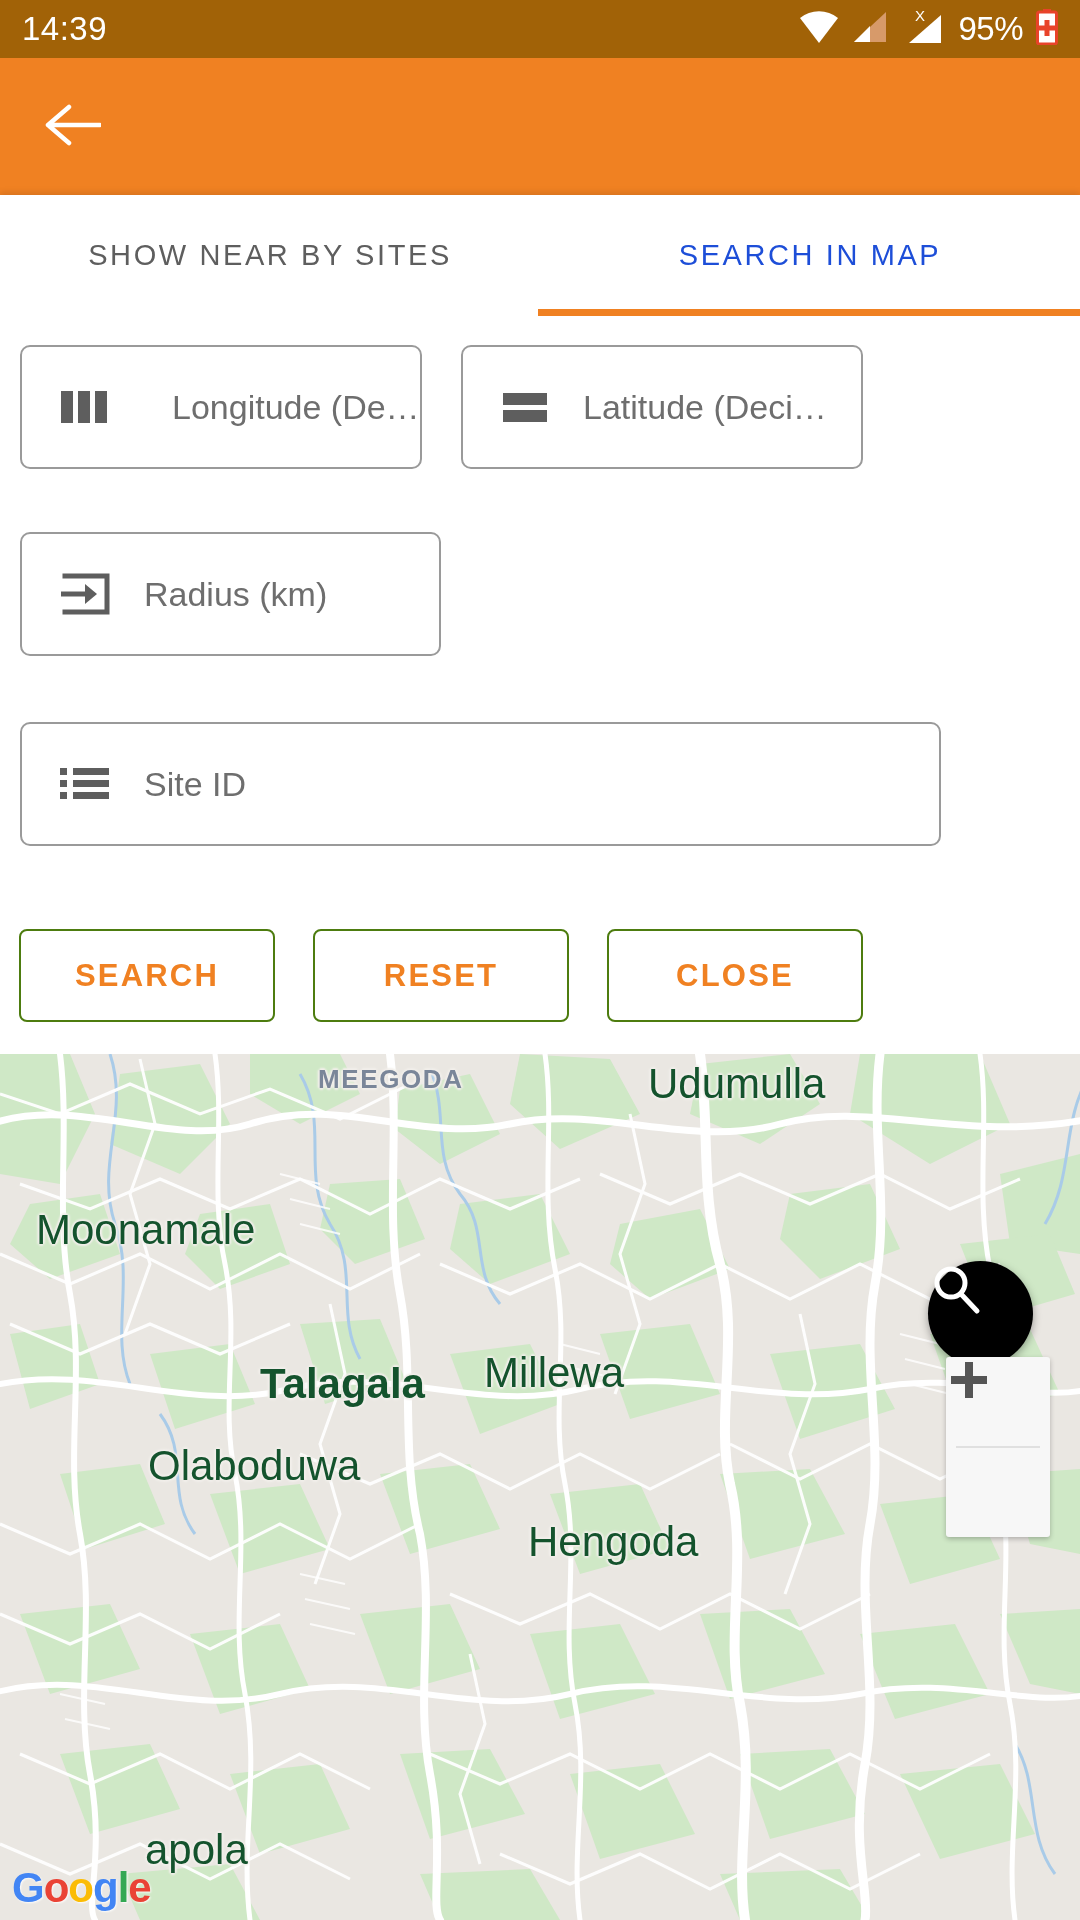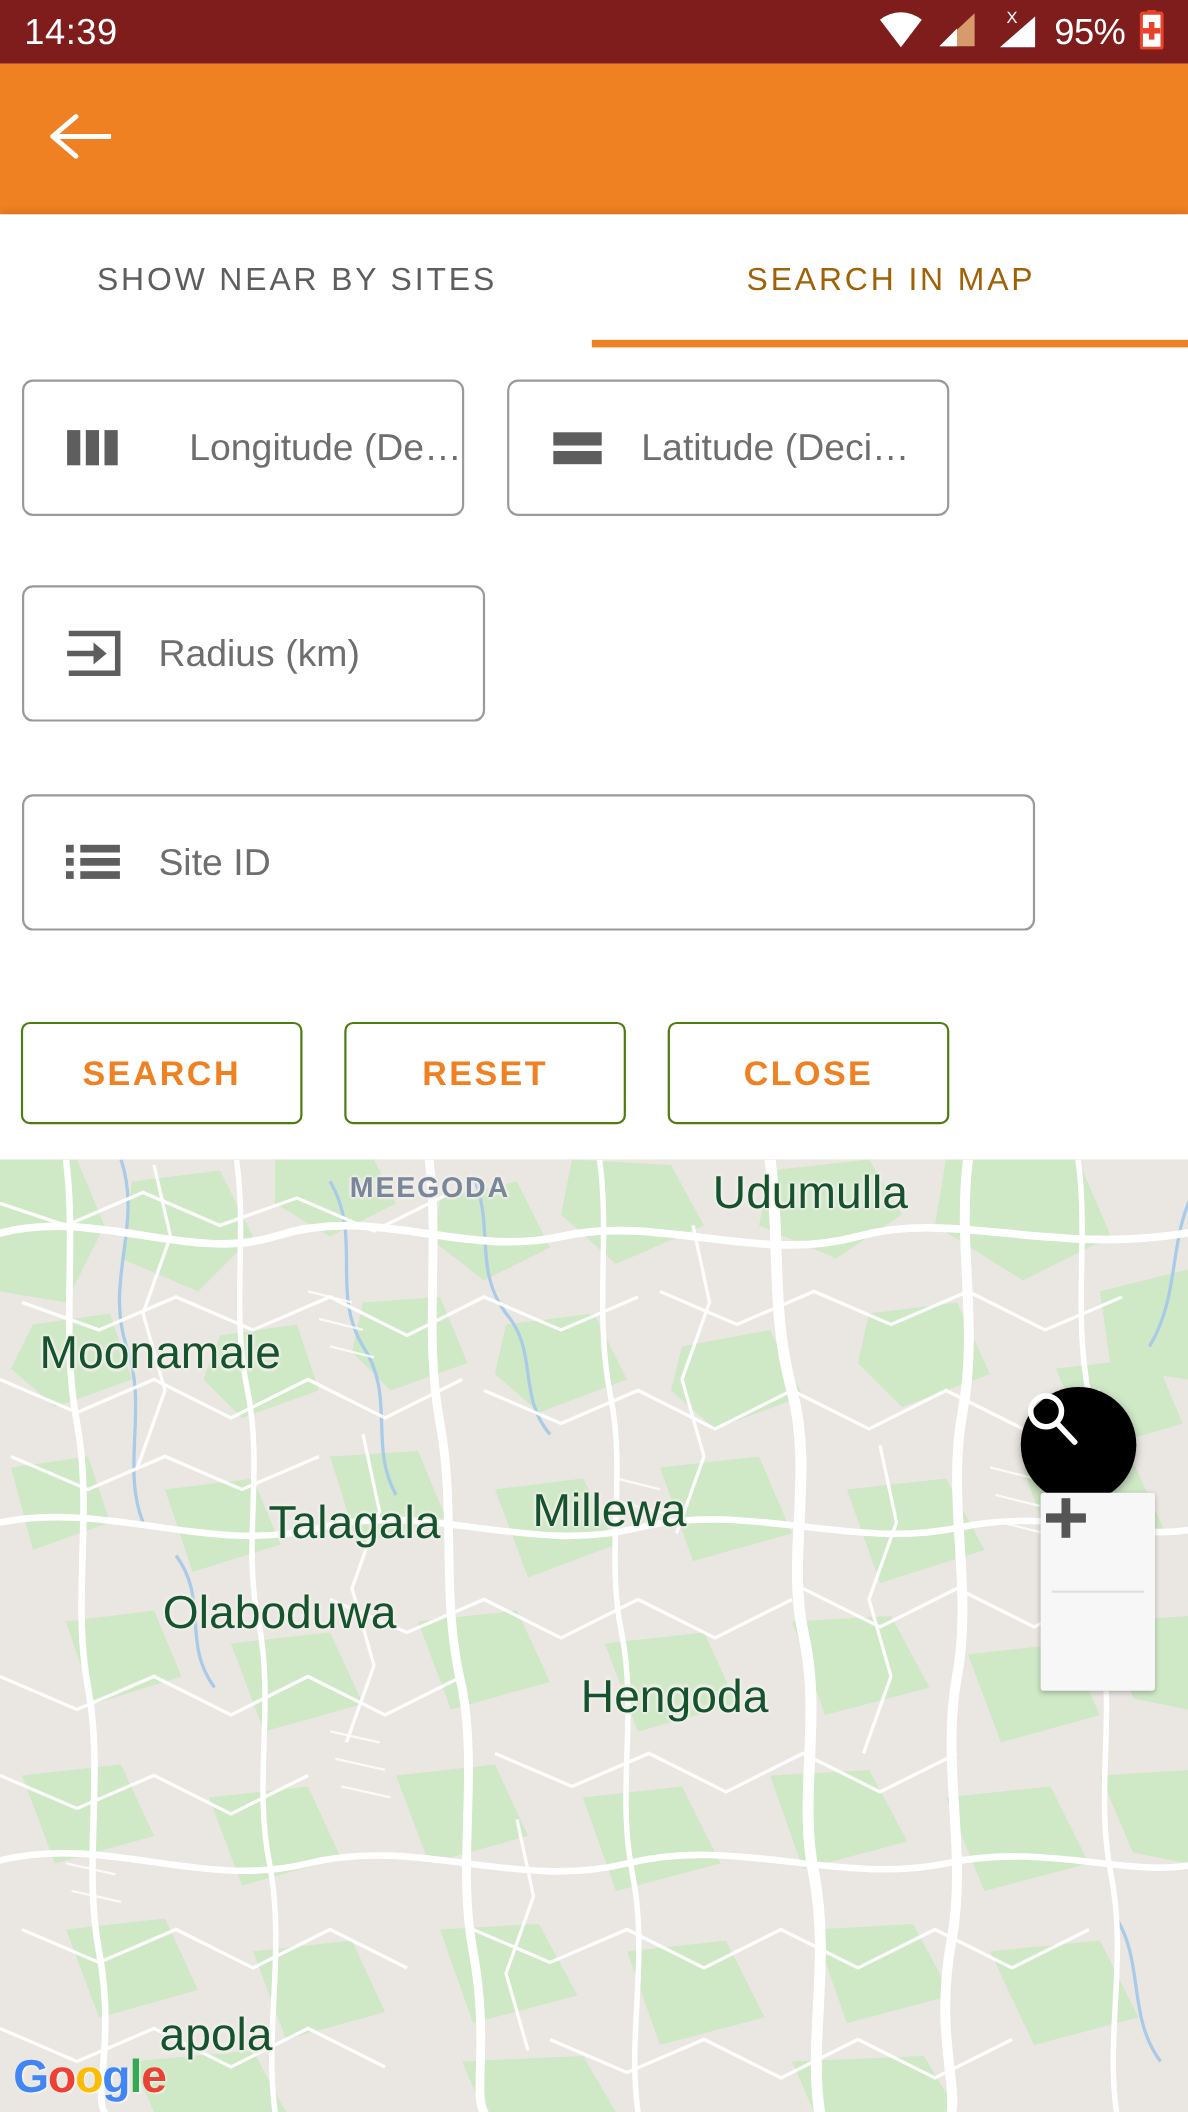--- a/index.html
+++ b/index.html
@@ -7,21 +7,21 @@
     width: 1080px; height: 1920px;
     font-family: "Liberation Sans", sans-serif;
     background: #ffffff;
     overflow: hidden;
   }
   #screen { position: relative; width: 1080px; height: 1920px; overflow: hidden; }
 
   
   .statusbar {
     position: absolute; top: 0; left: 0; width: 1080px; height: 58px;
-    background: #7f1d1d; display: flex; align-items: center;
+    background: #a16207; display: flex; align-items: center;
     padding: 0 22px; color: #ffffff;
   }
   .status-time { font-size: 33px; font-weight: 400; letter-spacing: 0.5px; }
   .status-right { margin-left: auto; display: flex; align-items: center; gap: 13px; }
   .status-pct { font-size: 33px; font-weight: 500; letter-spacing: -0.5px; }
 
   
   .appbar {
     position: absolute; top: 58px; left: 0; width: 1080px; height: 137px;
     background: #f08122; display: flex; align-items: center; padding-left: 44px;
@@ -38,21 +38,21 @@
     background: #ffffff; display: flex;
     box-shadow: 0 -3px 6px rgba(0,0,0,0.10);
   }
   .tab {
     flex: 1; display: flex; align-items: center; justify-content: center;
     font-size: 29px; font-weight: 500; letter-spacing: 2.6px; cursor: pointer;
     position: relative;
     text-align: right;
   }
   .tab.inactive { color: #5e5e5e; }
-  .tab.active { color: #a16207; }
+  .tab.active { color: #1d4ed8; }
   .tab.active::after {
     content: ""; position: absolute; bottom: 0; left: -2px; right: -100px;
     height: 7px; background: #f08122;
   }
 
   
   .form-area {
     position: absolute; top: 316px; left: 0; width: 1080px; height: 738px;
     background: #ffffff;
   }
@@ -336,21 +336,21 @@
         <path d="M900 280 L940 290 M905 305 L945 315 M910 330 L950 340"></path>
         <path d="M300 520 L345 530 M305 545 L350 555 M310 570 L355 580"></path>
         <path d="M60 640 L105 650 M65 665 L110 675"></path>
       </g>
     </svg>
 
     <div class="maplabel town" style="left:318px;  top:10px;">MEEGODA</div>
     <div class="maplabel place" style="left:648px;  top:6px;">Udumulla</div>
     <div class="maplabel place" style="left:36px;   top:152px;">Moonamale</div>
     <div class="maplabel place" style="left:484px;  top:295px;">Millewa</div>
-    <div class="maplabel place" style="left:244px;  top:306px;">Talagala</div>
+    <div class="maplabel place" style="left:260px;  top:306px;font-weight:bold;">Talagala</div>
     <div class="maplabel place" style="left:148px;  top:388px;">Olaboduwa</div>
     <div class="maplabel place" style="left:528px;  top:464px;">Hengoda</div>
     <div class="maplabel place" style="left:145px;  top:772px;">apola</div>
 
     <div class="fab">
       <span>
         <svg width="56" height="56" viewBox="0 0 56 56">
           <circle cx="23" cy="22" r="14" stroke="#ffffff" stroke-width="5" fill="none"></circle>
           <path d="M33 33 L49 50" stroke="#ffffff" stroke-width="5" stroke-linecap="round"></path>
         </svg>

